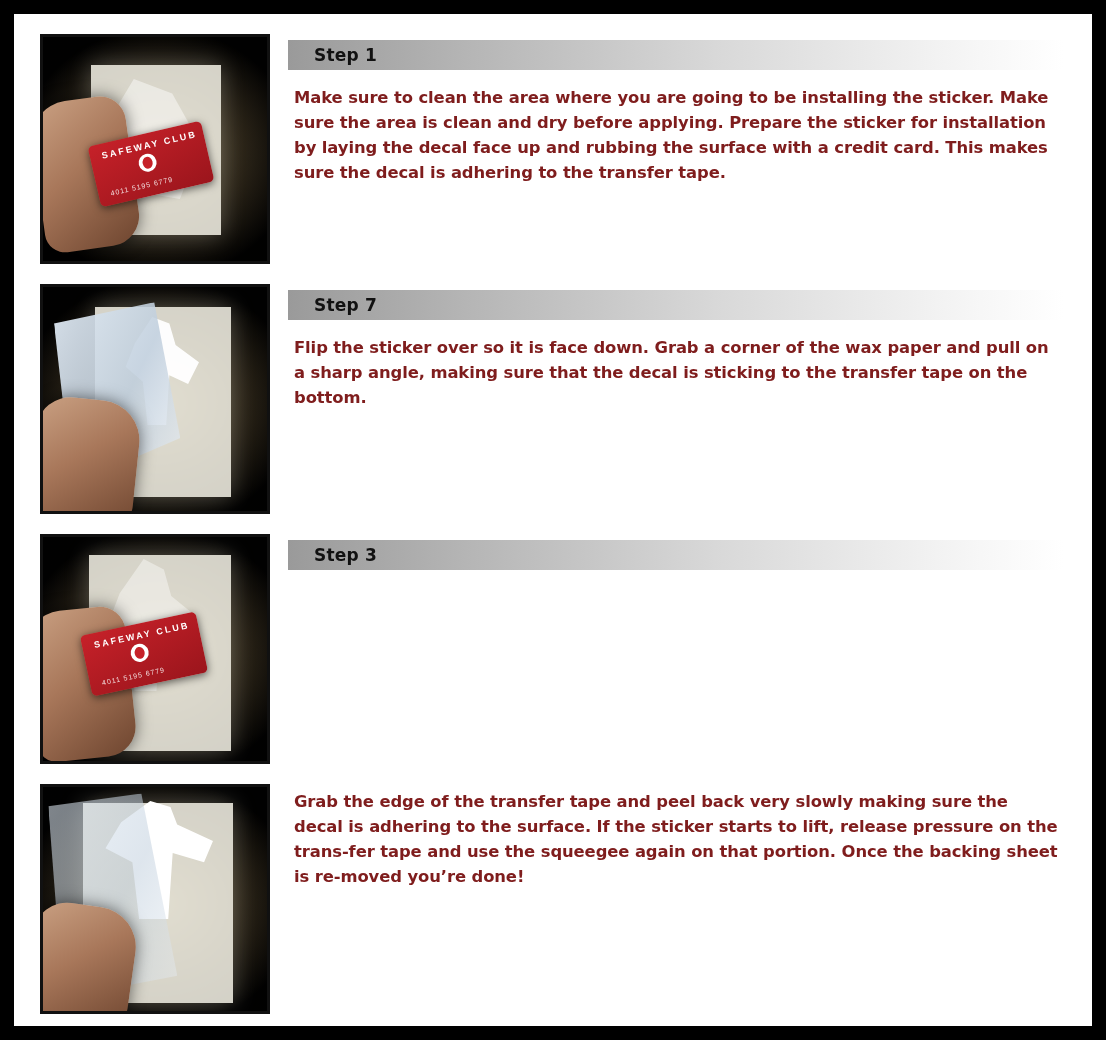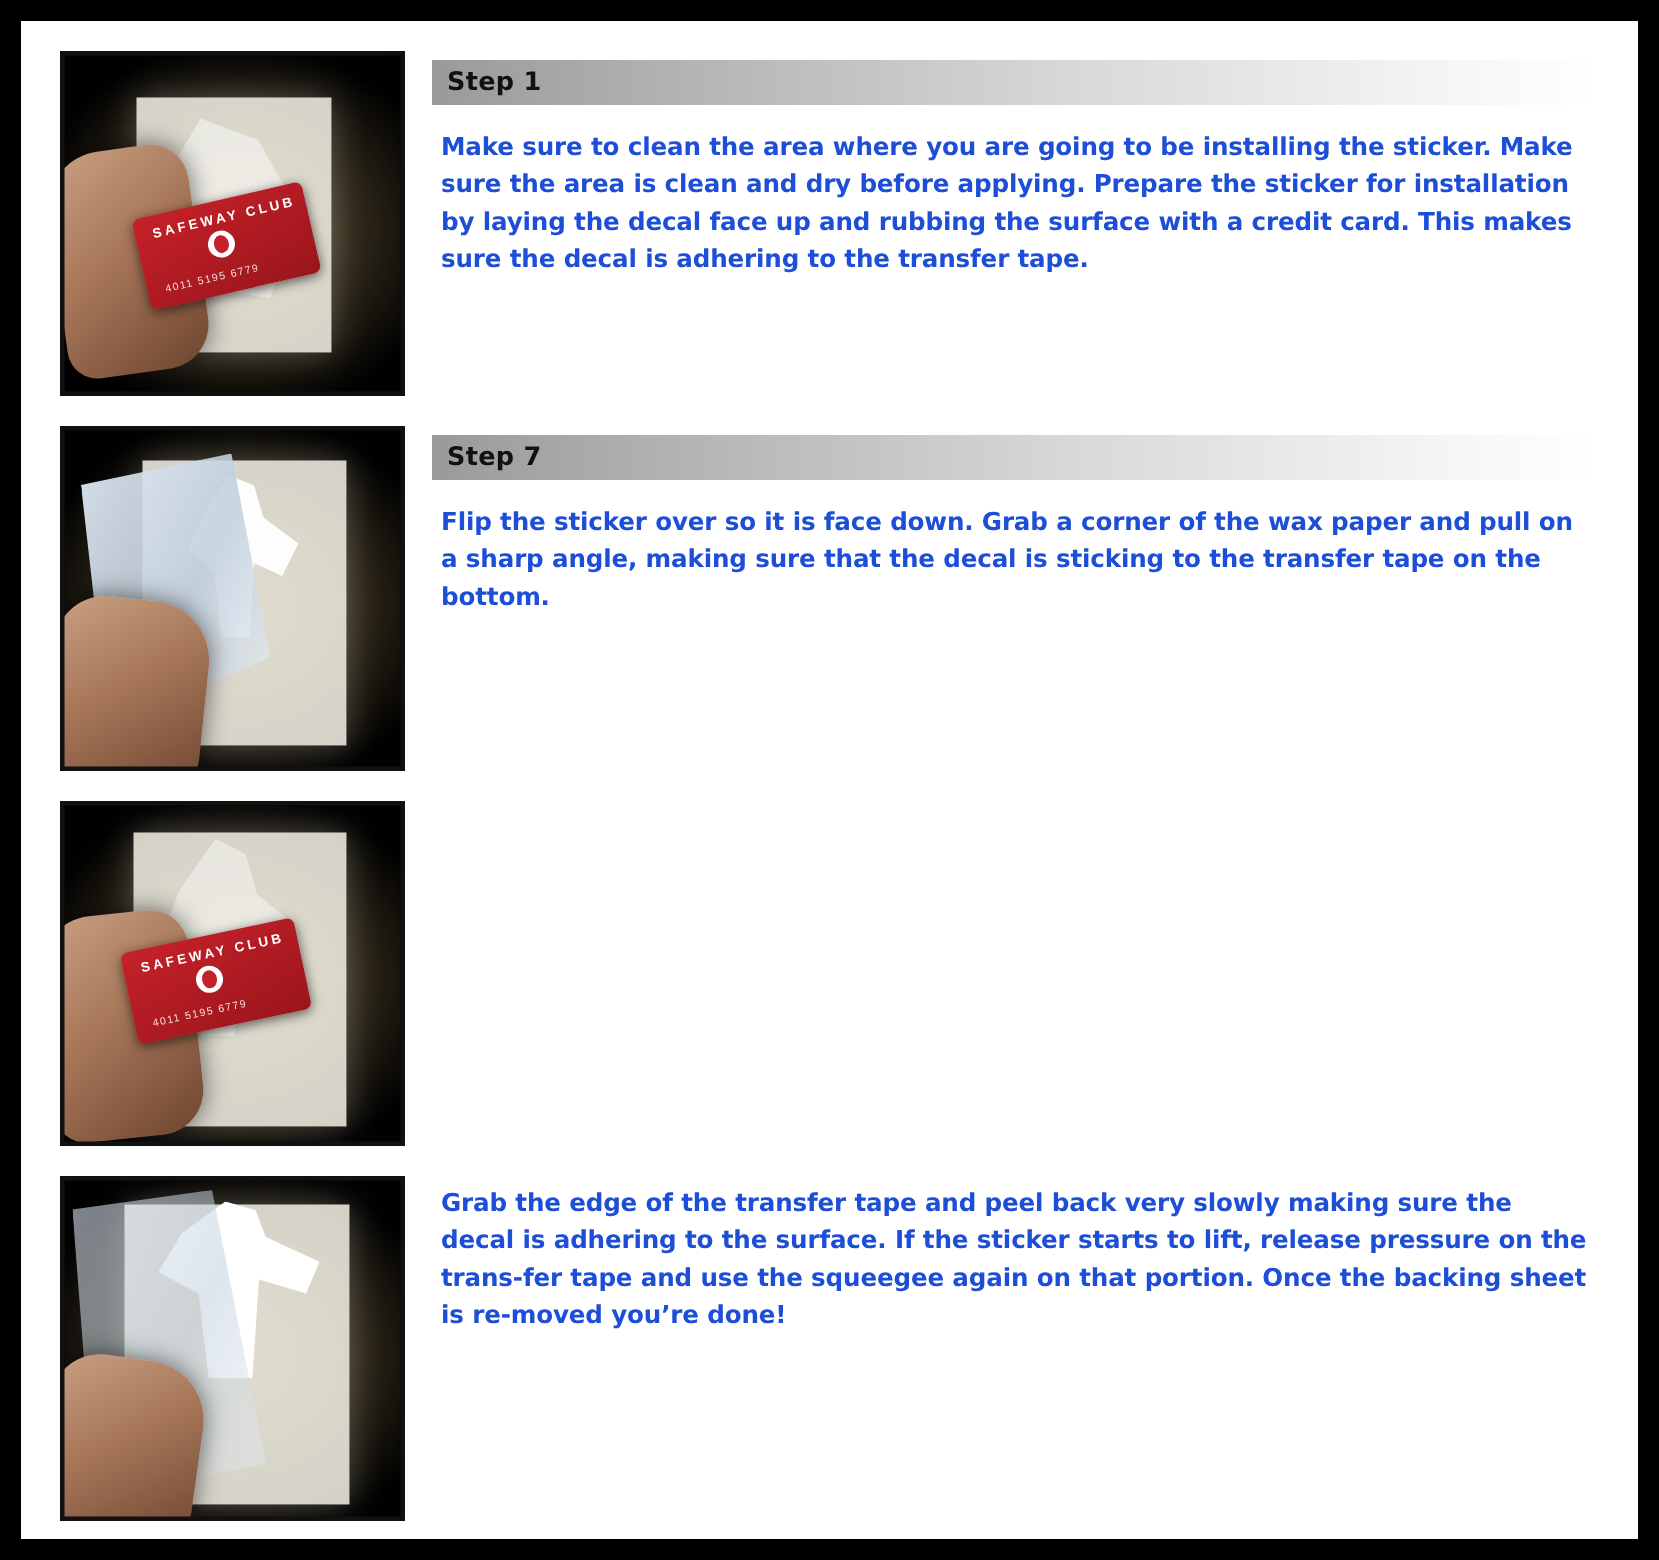--- a/index.html
+++ b/index.html
@@ -123,37 +123,37 @@
   .content {
     flex: 1 1 auto;
     padding-top: 6px;
     min-width: 0;
   }
   .step-header {
     height: 30px;
     background: linear-gradient(90deg, #9a9a9a 0%, #b4b4b4 22%, #d8d8d8 55%, #f6f6f6 88%, #ffffff 100%);
     display: flex;
     align-items: center;
-    padding-left: 10px;
+    padding-left: 26px;
     margin-bottom: 16px;
     width: 100%;
   }
   .step-header .label {
     font-family: "DejaVu Sans", sans-serif;
     font-weight: bold;
     font-size: 17px;
     color: #111;
     letter-spacing: 0.2px;
   }
   .body-text {
     font-family: "DejaVu Sans", sans-serif;
     font-weight: bold;
     font-size: 16.4px;
     line-height: 1.52;
-    color: #1d4ed8;
+    color: #7f1d1d;
     letter-spacing: -0.1px;
     margin: 0 0 14px 0;
     padding-left: 6px;
     max-width: 770px;
   }
   .body-text:last-child { margin-bottom: 0; }
 </style>
 </head>
 <body>
 
@@ -203,20 +203,23 @@
           <div class="sheetpaper" style="left:46px; top:18px; width:142px; height:196px;"></div>
           <div class="decal" style="left:62px; top:22px; width:92px; height:132px; opacity:0.45; clip-path:polygon(42% 0,64% 8%,72% 28%,100% 44%,84% 64%,60% 56%,56% 100%,32% 100%,26% 62%,4% 48%,16% 26%);"></div>
           <div class="hand" style="left:-12px; top:72px; width:100px; height:150px; border-radius:36px 26px 30px 20px; transform:rotate(-6deg);"></div>
           <div class="card" style="left:42px; top:86px; width:118px; height:62px; transform:rotate(-12deg);">
             <span class="brand">SAFEWAY CLUB</span>
             <span class="logo"></span>
             <span class="num">4011 5195 6779</span>
           </div>
         </div>
         <div class="content">
+          <div class="step-header">
+            <span class="label">Step 3</span>
+          </div>
         </div>
       </div>
 
       <div class="step-row">
         <div class="photo">
           <div class="vign"></div>
           <div class="sheetpaper" style="left:40px; top:16px; width:150px; height:200px;"></div>
           <div class="silhouette" style="left:58px; top:14px; width:112px; height:118px; clip-path:polygon(44% 0,62% 5%,68% 20%,100% 34%,92% 52%,64% 44%,60% 100%,34% 100%,28% 52%,4% 40%,18% 18%);"></div>
           <div class="peel" style="left:10px; top:8px; width:120px; height:200px; clip-path:polygon(0 4%, 78% 0, 100% 92%, 4% 100%); transform:rotate(-3deg); opacity:0.6;"></div>
           <div class="hand" style="left:-14px; top:118px; width:104px; height:122px; border-radius:34px 40px 26px 18px; transform:rotate(8deg);"></div>

